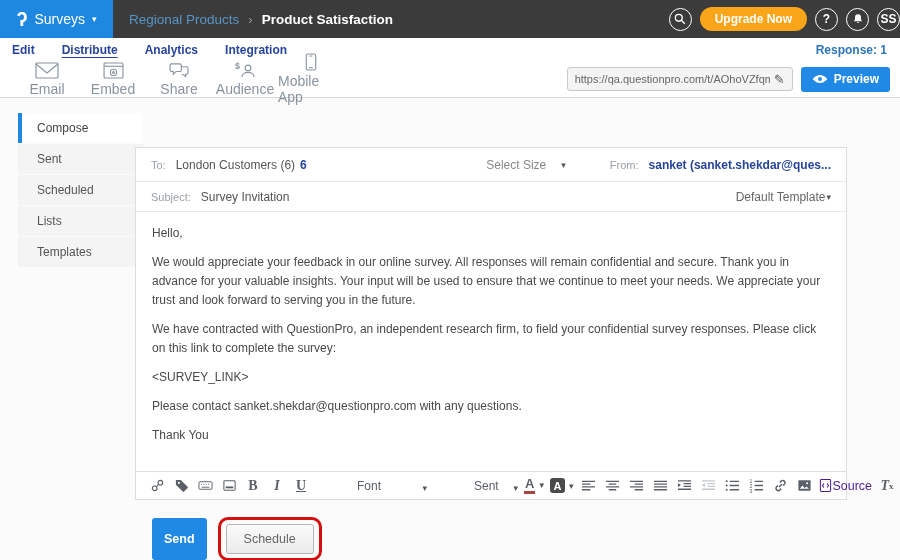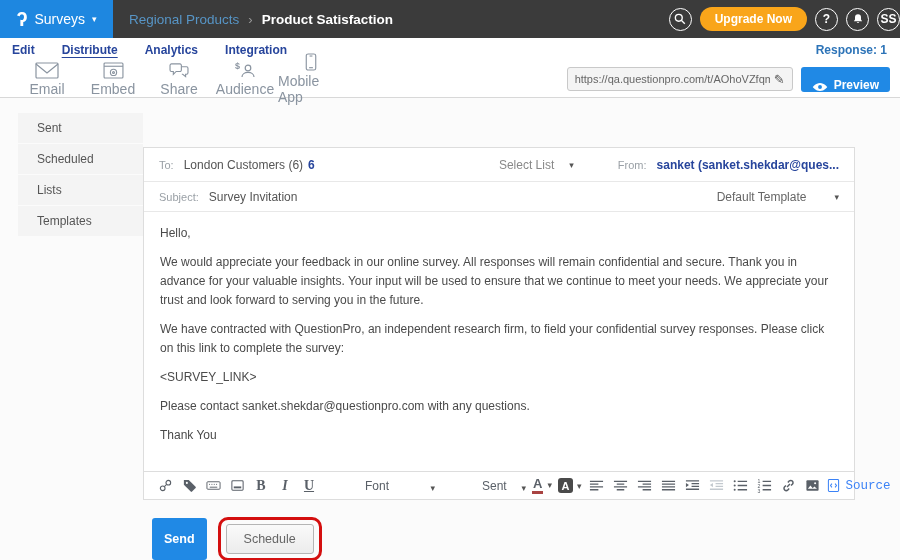--- a/index.html
+++ b/index.html
@@ -27,58 +27,58 @@
   .response { margin-left:auto; margin-right:13px; color:#2d74b8; }
 
   
   .dist-toolbar { position:absolute; top:61px; left:0; width:900px; height:37px; background:#fff; border-bottom:1px solid #d8d8d8; display:flex; align-items:center; padding-left:14px; }
   .dist-item { width:66px; display:flex; flex-direction:column; align-items:center; gap:2px; color:#8a94a0; cursor:pointer; }
   .dist-item .lbl { font-size:14px; }
   .dist-right { margin-left:auto; display:flex; align-items:center; gap:8px; padding-right:10px; }
   .url-box { width:226px; height:24px; background:#f4f4f4; border:1px solid #c9c9c9; border-radius:3px; display:flex; align-items:center; padding:0 7px; font-size:11px; color:#666; }
   .url-text { flex:1; white-space:nowrap; overflow:hidden; }
   .pencil { color:#555; font-size:13px; margin-left:4px; line-height:1; }
-  .preview-btn { background:#2089e5; color:#fff; font-size:12px; font-weight:700; height:25px; padding:0 11px; border-radius:3px; border:none; display:flex; align-items:flex-end; gap:6px; font-family:inherit; cursor:pointer; }
+  .preview-btn { background:#2089e5; color:#fff; font-size:12px; font-weight:700; height:25px; padding:0 11px; border-radius:3px; border:none; display:flex; align-items:center; gap:6px; font-family:inherit; cursor:pointer; }
 
   
   .content { position:absolute; top:98px; left:0; width:900px; height:462px; }
   .sidebar { position:absolute; left:18px; top:15px; width:125px; }
   .side-item { height:30px; line-height:30px; padding-left:15px; font-size:12px; color:#555; background:#f4f4f4; border-left:4px solid transparent; margin-bottom:1px; cursor:pointer; }
   .side-item.active { background:#fff; border-left-color:#1e87e0; color:#444; }
 
-  .card { position:absolute; left:143px; top:49px; width:712px; background:#fff; border:1px solid #ddd; }
+  .card { position:absolute; left:135px; top:49px; width:712px; background:#fff; border:1px solid #ddd; }
   .form-row { display:flex; align-items:center; padding:0 15px; border-bottom:1px solid #e8e8e8; }
   .to-row { height:34px; }
   .subject-row { height:30px; }
   .flabel { font-size:11px; color:#9aa0a6; margin-right:10px; flex:0 0 auto; }
   .fvalue { font-size:12px; color:#555; }
   .to-count { font-size:12px; font-weight:700; color:#27459c; margin-left:5px; }
   .select-list { margin-left:auto; display:flex; align-items:center; gap:15px; font-size:12px; color:#888; cursor:pointer; }
   .dd-caret { font-size:9px; color:#555; }
   .from-group { display:flex; align-items:center; margin-left:44px; }
   .from-value { font-size:12px; color:#27459c; font-weight:600; max-width:218px; white-space:nowrap; overflow:hidden; }
-  .template-dd { margin-left:auto; display:flex; align-items:center; gap:28px; font-size:12px; color:#666; cursor:pointer; }
+  .template-dd { margin-left:auto; display:flex; align-items:center; gap:1px; font-size:12px; color:#666; cursor:pointer; }
 
   .mail-body { height:259px; overflow:hidden; padding:12px 16px; font-size:12px; color:#4a4a4a; line-height:19px; }
   .mail-body p { margin:0 0 10px; }
 
   
   .editor-bar { display:flex; align-items:center; height:28px; border-top:1px solid #ddd; padding:0 12px; color:#5a6068; column-gap:6px; }
   .ed-btn { width:18px; height:20px; display:flex; align-items:center; justify-content:center; cursor:pointer; flex:0 0 auto; }
   .ed-btn svg { display:block; }
   .ed-letter { font-family:"Liberation Serif", serif; font-size:14px; font-weight:700; }
   .ed-italic { font-style:italic; font-weight:700; }
   .ed-under { text-decoration:underline; }
   .ed-dd { display:flex; align-items:flex-end; justify-content:space-between; font-size:12px; color:#5a6068; cursor:pointer; flex:0 0 auto;margin-left:41px; }
   .ed-dd.font { width:70px; }
   .ed-dd.size { width:44px; }
   .icon-A { font-size:13px; font-weight:700; border-bottom:3px solid #a94442; line-height:1.1; padding:0 1px; }
   .icon-Abg { width:15px; height:15px; background:#4a4a4a; color:#fff; border-radius:3px; font-size:11px; font-weight:700; display:flex; align-items:center; justify-content:center; }
   .ed-colordd { display:flex; align-items:center; gap:4px; cursor:pointer; flex:0 0 auto; }
-  .ed-source { display:flex; align-items:center; gap:5px; font-size:12.5px; color:#3b82f6; cursor:pointer; flex:0 0 auto;font-family:Liberation Mono, monospace; }
+  .ed-source { display:flex; align-items:center; font-size:12.5px; color:#4c1d95; cursor:pointer; flex:0 0 auto; }
   .ed-tx { font-family:"Liberation Serif", serif; font-style:italic; font-size:14px; font-weight:600; }
   .ed-tx sub { font-size:9px; font-style:normal; }
   .disabled { color:#c3c9cf; }
 
   
   .actions { position:absolute; left:152px; top:420px; display:flex; align-items:center; }
   .send-btn { background:#2089e5; color:#fff; border:none; border-radius:3px; font-size:12.5px; font-weight:700; padding:14px 12px; font-family:inherit; cursor:pointer; }
   .schedule-wrap { position:relative; margin-left:19px; }
   .schedule-btn { background:linear-gradient(#fafafa,#ececec); border:1px solid #b5b5b5; border-radius:3px; color:#666; font-size:12.5px; padding:7px 17px; font-family:inherit; cursor:pointer; }
   .annotation { position:absolute; left:-8px; top:-7px; right:-8px; bottom:-7px; border:3px solid #d40f0f; border-radius:10px; pointer-events:none; }
@@ -177,34 +177,35 @@
             <circle cx="10" cy="6" r="2.4" fill="#2089e5"></circle>
           </svg>
         <span>Preview</span>
       </button>
     </div>
   </div>
 
   <div class="content">
 
     <aside class="sidebar">
+      <div class="side-item active">Compose</div>
       <div class="side-item">Sent</div>
       <div class="side-item">Scheduled</div>
       <div class="side-item">Lists</div>
       <div class="side-item">Templates</div>
     </aside>
 
     <div class="card">
 
       <div class="form-row to-row">
         <span class="flabel">To:</span>
         <span class="fvalue">London Customers (6)</span>
         <span class="to-count">6</span>
         <span class="select-list">
-          <span>Select List</span>
+          <span>Select Size</span>
           <span class="dd-caret">▾</span>
         </span>
         <span class="from-group">
           <span class="flabel">From:</span>
           <span class="from-value">sanket (sanket.shekdar@ques...</span>
         </span>
       </div>
 
       <div class="form-row subject-row">
         <span class="flabel">Subject:</span>

